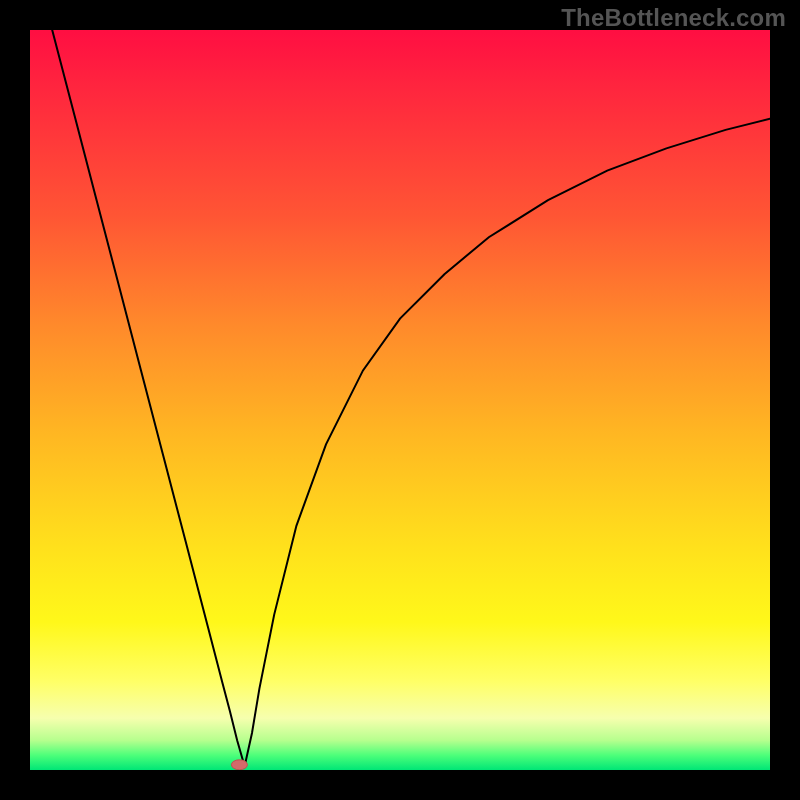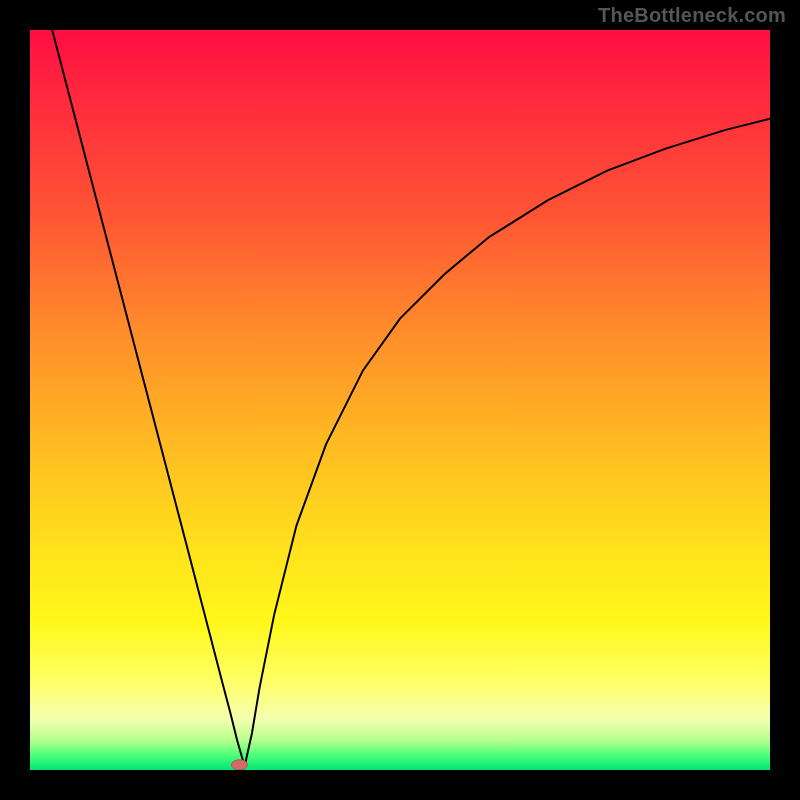--- a/index.html
+++ b/index.html
@@ -15,21 +15,21 @@
     width: 800px;
     height: 800px;
     background: #000;
     position: relative;
   }
   .watermark {
     position: absolute;
     top: 4px;
     right: 14px;
     color: #555;
-    font-size: 20px;
+    font-size: 24px;
     font-weight: bold;
     letter-spacing: 0.2px;
     user-select: none;
   }
   .plot-area {
     position: absolute;
     left: 30px;
     top: 30px;
     width: 740px;
     height: 740px;

